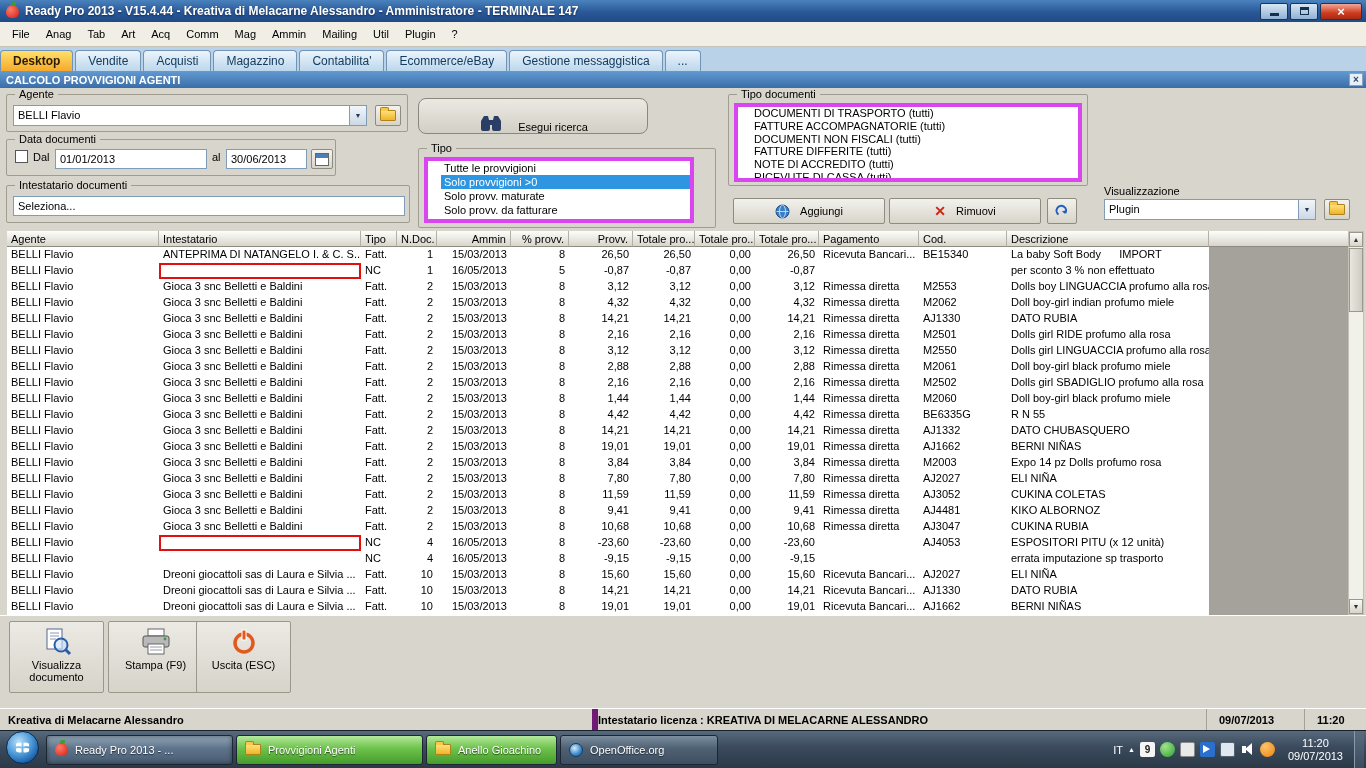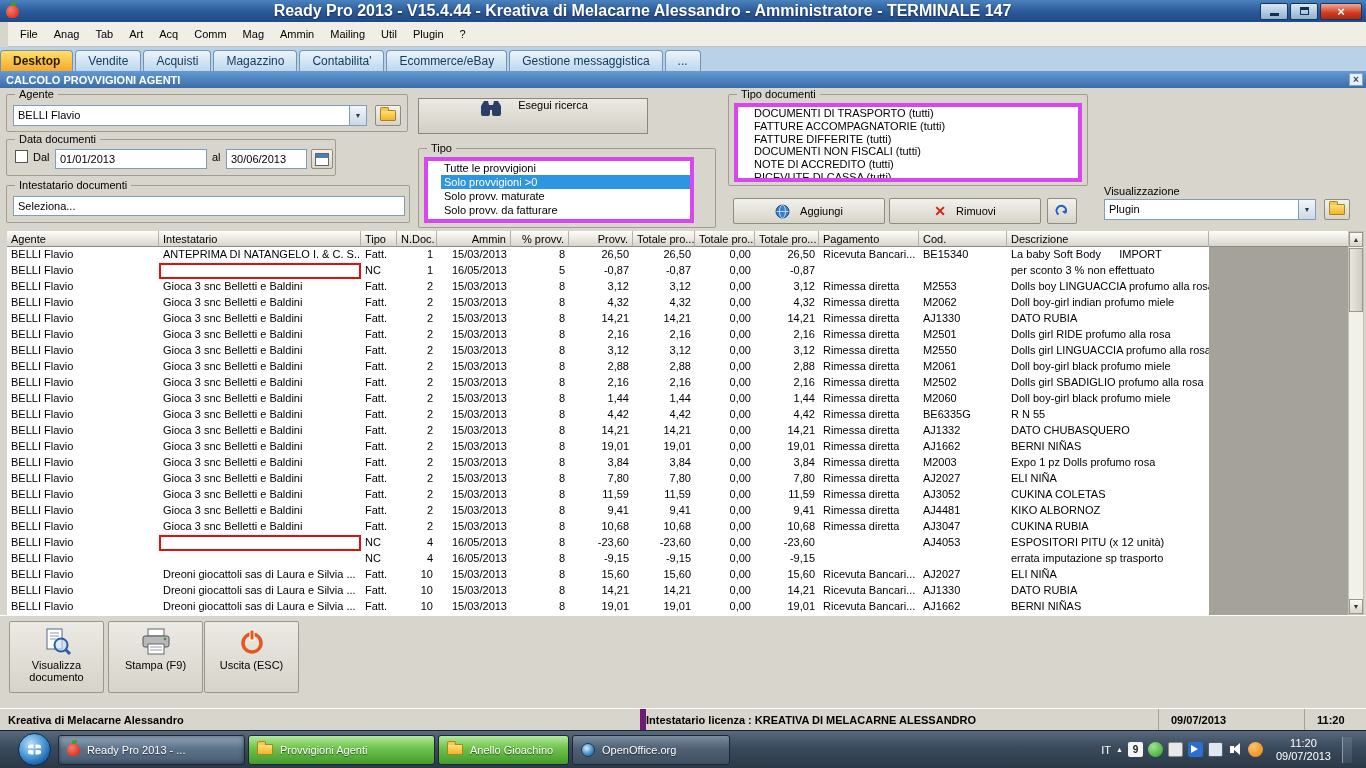--- a/index.html
+++ b/index.html
@@ -4,29 +4,29 @@
 <style>
   * { margin:0; padding:0; box-sizing:border-box; }
   html,body { width:1366px; height:768px; overflow:hidden; }
   body { font-family:"Liberation Sans", sans-serif; font-size:11px; color:#000; background:#d8d5cc; }
   .screen { position:relative; width:1366px; height:768px; display:flex; flex-direction:column; }
 
   
   .titlebar { height:22px; background:linear-gradient(to bottom,#4a82bd,#2a5898 55%,#1f4a86); display:flex; align-items:center; color:#fff; flex:none; }
   .app-icon { width:13px; height:13px; margin:0 6px; background:radial-gradient(circle at 35% 35%, #ff7a6a, #d21f10); border-radius:50% 50% 48% 48%/60% 60% 42% 42%; position:relative; flex:none; }
   .app-icon::before { content:""; position:absolute; top:-3px; left:5px; width:5px; height:4px; background:#3f9c2f; border-radius:50% 0 50% 0; }
-  .title-text { flex:1; text-align:center; font-weight:bold; font-size:16px; text-shadow:0 1px 2px rgba(0,0,0,.5); white-space:nowrap; overflow:hidden; }
+  .title-text { flex:1; text-align:left; font-weight:bold; font-size:12px; text-shadow:0 1px 2px rgba(0,0,0,.5); white-space:nowrap; overflow:hidden; }
   .win-btns { display:flex; gap:2px; margin-right:4px; flex:none; }
   .wb { width:28px; height:17px; border:1px solid #17365c; border-radius:2px; background:linear-gradient(#d8e6f4,#8fb2d4); display:flex; align-items:center; justify-content:center; color:#14304f; }
   .wb .minbar { width:9px; height:3px; background:#14304f; margin-top:7px; }
   .wb .restbox { width:9px; height:8px; border:1px solid #14304f; border-top:3px solid #14304f; }
   .wb.close { width:42px; background:linear-gradient(#f2a896,#cf3b1f 60%,#a82a12); color:#fff; font-weight:bold; font-size:13px; line-height:13px; }
 
   
-  .menubar { height:25px; background:#f0eee5; border-bottom:1px solid #c6c3b6; display:flex; align-items:center; padding-left:4px; flex:none;margin-left:8px; }
+  .menubar { height:25px; background:#f0eee5; border-bottom:1px solid #c6c3b6; display:flex; align-items:center; padding-left:4px; flex:none; }
   .menu-item { padding:0 8px; line-height:24px; cursor:default; }
 
   
   .tabbar { height:24px; background:#b9d2e8; display:flex; align-items:flex-end; padding-left:0; flex:none; }
   .tab { margin-right:2px; padding:3px 12px 3px; border:1px solid #6f94b8; border-bottom:none; border-radius:4px 4px 0 0; background:linear-gradient(#ecf4fb,#bcd7ec); color:#143c60; white-space:nowrap; font-size:12px; }
   .tab.active { background:linear-gradient(#ffe06a,#f5a92b); color:#2b1c00; font-weight:bold; }
 
   
   .panel-header { height:17px; background:linear-gradient(#639ad2,#3a6da8); color:#fff; font-weight:bold; font-size:11px; display:flex; align-items:center; padding-left:6px; flex:none; }
   .panel-close { margin-left:auto; margin-right:3px; width:14px; height:13px; background:#e9eff6; border:1px solid #8aa4bf; color:#2d4a68; font-size:10px; line-height:11px; text-align:center; }
@@ -39,21 +39,21 @@
   .combo { position:absolute; background:#fff; border:1px solid #7f9db9; display:flex; align-items:stretch; }
   .combo .txt { flex:1; padding:0 4px; line-height:19px; overflow:hidden; white-space:nowrap; }
   .combo .drop { width:17px; background:linear-gradient(#f2f6fa,#ccd8e6); border-left:1px solid #7f9db9; text-align:center; font-size:7px; line-height:19px; color:#243a52; flex:none; }
   .mini-btn { position:absolute; background:linear-gradient(#f4f3ee,#d6d3c9); border:1px solid #8e8b80; border-radius:2px; display:flex; align-items:center; justify-content:center; }
   .icon-folder { width:16px; height:11px; background:linear-gradient(#ffe07a,#f0b429); border:1px solid #b08318; border-radius:1px; position:relative; }
   .icon-folder::before { content:""; position:absolute; top:-4px; left:-1px; width:7px; height:3px; background:#f6c94e; border:1px solid #b08318; border-bottom:none; border-radius:2px 2px 0 0; }
   .icon-cal { width:14px; height:13px; background:#fff; border:1px solid #666; position:relative; }
   .icon-cal::before { content:""; position:absolute; top:0; left:0; right:0; height:4px; background:#4a7ebb; }
   .cbx { position:absolute; width:13px; height:13px; background:#fff; border:1px solid #555; }
   .flabel { position:absolute; white-space:nowrap; }
-  .big-btn { position:absolute; background:linear-gradient(#ebe9e2,#d2cfc5); border:1px solid #8a877c; border-radius:0; display:flex; align-items:flex-start; justify-content:center; gap:14px; }
+  .big-btn { position:absolute; background:linear-gradient(#ebe9e2,#d2cfc5); border:1px solid #8a877c; border-radius:8px; display:flex; align-items:flex-end; justify-content:center; gap:14px; }
   .listbox { position:absolute; background:#fff; border:4px solid #d946ef; overflow:hidden;padding-left:13px; }
   .list-item { line-height:14px; padding:0 3px; white-space:nowrap; }
   .list-item.small { line-height:12.8px; }
   .list-item.selected { background:#2e95e0; color:#fff; }
   .cmd-btn { position:absolute; background:linear-gradient(#f2f1ec,#d7d4ca); border:1px solid #8e8b80; border-radius:2px; display:flex; align-items:center; justify-content:center; gap:10px; font-size:11px; }
   .x-red { color:#d42313; font-weight:bold; font-size:14px; line-height:12px; }
 
   
   .table-area { position:relative; height:384px; background:#d8d5cc; flex:none; }
   .table-wrap { position:absolute; left:7px; top:0; width:1341px; height:384px; background:#fff; overflow:hidden; }
@@ -71,28 +71,28 @@
   .vscroll { position:absolute; left:1348px; top:0; width:16px; height:384px; background:#f1f0e9; border:1px solid #c4c1b5; }
   .sb-btn { width:14px; height:15px; background:linear-gradient(#fafaf7,#d8d5ca); border:1px solid #9a978c; font-size:7px; line-height:13px; text-align:center; color:#333; }
   .sb-btn.dn { position:absolute; bottom:0; }
   .sb-thumb { position:absolute; top:16px; left:0; width:14px; height:64px; background:linear-gradient(90deg,#e8e6de,#cfccc1); border:1px solid #9a978c; }
 
   
   .toolbar { position:relative; height:93px; background:#d8d5cc; border-top:1px solid #fff; flex:none; }
   .tool-btn { position:absolute; top:5px; width:95px; height:72px; background:linear-gradient(#eceae4,#d6d3c9); border:1px solid #9a978c; border-radius:2px; display:flex; flex-direction:column; align-items:center; padding-top:5px; gap:2px; text-align:center; }
 
   
-  .statusbar { height:22px; background:#d8d5cc; border-top:1px solid #fff; display:flex; align-items:center; font-weight:bold; flex:none;gap:48px; }
+  .statusbar { height:22px; background:#d8d5cc; border-top:1px solid #fff; display:flex; align-items:center; font-weight:bold; flex:none; }
   .sb-company { width:592px; padding-left:8px; overflow:hidden; white-space:nowrap; }
   .sb-license { flex:1; border-left:6px solid #701a75; height:100%; display:flex; align-items:center; overflow:hidden; white-space:nowrap; }
   .sb-date { width:98px; border-left:1px solid #a4a196; padding-left:12px; height:100%; display:flex; align-items:center; }
   .sb-time { width:62px; border-left:1px solid #a4a196; padding-left:12px; height:100%; display:flex; align-items:center; }
 
   
-  .taskbar { height:38px; background:linear-gradient(#57697c,#3a4a5c 45%,#2b3947); border-top:1px solid #18222d; display:flex; align-items:center; padding:0 14px; flex:none; }
+  .taskbar { height:38px; background:linear-gradient(#57697c,#3a4a5c 45%,#2b3947); border-top:1px solid #18222d; display:flex; padding:0 2px; flex:none; }
   .start-orb { width:33px; height:33px; border-radius:50%; margin:0 7px 0 4px; background:radial-gradient(circle at 38% 32%, #b8e0f8, #4d9ad8 45%, #1b5fa8 75%, #0d3e78); border:1px solid #0a2c50; display:flex; align-items:center; justify-content:center; flex:none; }
   .taskbtns { display:flex; align-items:center; height:100%; }
   .task-btn { height:30px; margin-right:3px; border:1px solid #1d2733; border-radius:3px; display:flex; align-items:center; gap:7px; padding:0 8px; color:#fff; font-size:11px; text-shadow:0 1px 1px rgba(0,0,0,.6); overflow:hidden; white-space:nowrap; }
   .task-btn:nth-child(1){width:187px}
   .task-btn:nth-child(2){width:187px}
   .task-btn:nth-child(3){width:131px}
   .task-btn:nth-child(4){width:158px}
   .task-btn.active { background:linear-gradient(#93a7ba,#5d7389 45%,#485d72); box-shadow:inset 0 0 5px rgba(0,0,0,.45); }
   .task-btn.green { background:linear-gradient(#b4e99c,#6cc24a 45%,#459c2c); }
   .task-btn.normal { background:linear-gradient(#7b8ea0,#4e6072 45%,#3d4f61); }
@@ -215,22 +215,22 @@
           <div class="list-item">Solo provv. maturate</div>
           <div class="list-item">Solo provv. da fatturare</div>
         </div>
     </div>
 
     <div class="groupbox" style="left:728px; top:6px; width:360px; height:92px;">
       <span class="grouplabel">Tipo documenti</span>
       <div class="listbox" style="left:5px; top:8px; width:348px; height:79px;">
           <div class="list-item small">DOCUMENTI DI TRASPORTO (tutti)</div>
           <div class="list-item small">FATTURE ACCOMPAGNATORIE (tutti)</div>
+          <div class="list-item small">DOCUMENTI NON FISCALI (tutti)</div>
           <div class="list-item small">FATTURE DIFFERITE (tutti)</div>
-          <div class="list-item small">DOCUMENTI NON FISCALI (tutti)</div>
           <div class="list-item small">NOTE DI ACCREDITO (tutti)</div>
           <div class="list-item small">RICEVUTE DI CASSA (tutti)</div>
         </div>
     </div>
 
     <div class="cmd-btn" style="left:733px; top:110px; width:152px; height:26px;">
       <svg width="15" height="15" viewBox="0 0 15 15">
           <circle cx="7.5" cy="7.5" r="6.5" fill="#3a7ec8" stroke="#1c4f86"></circle>
           <ellipse cx="7.5" cy="7.5" rx="3" ry="6.5" fill="none" stroke="#bcd9f2" stroke-width="1"></ellipse>
           <path d="M1.5 7.5 H13.5" stroke="#bcd9f2" stroke-width="1"></path>
@@ -481,21 +481,21 @@
             <div class="tcell c2">Fatt.</div>
             <div class="tcell c3 num">2</div>
             <div class="tcell c4 num">15/03/2013</div>
             <div class="tcell c5 num">8</div>
             <div class="tcell c6 num">3,84</div>
             <div class="tcell c7 num">3,84</div>
             <div class="tcell c8 num">0,00</div>
             <div class="tcell c9 num">3,84</div>
             <div class="tcell c10">Rimessa diretta</div>
             <div class="tcell c11">M2003</div>
-            <div class="tcell c12">Expo 1 pz Dolls profumo rosa</div>
+            <div class="tcell c12">Expo 14 pz Dolls profumo rosa</div>
           </div>
           <div class="trow">
             <div class="tcell c0">BELLI Flavio</div>
             <div class="tcell c1">Gioca 3 snc Belletti e Baldini</div>
             <div class="tcell c2">Fatt.</div>
             <div class="tcell c3 num">2</div>
             <div class="tcell c4 num">15/03/2013</div>
             <div class="tcell c5 num">8</div>
             <div class="tcell c6 num">7,80</div>
             <div class="tcell c7 num">7,80</div>
@@ -647,21 +647,21 @@
     <div class="tool-btn" style="left:108px;">
       <svg width="32" height="30" viewBox="0 0 32 30">
           <rect x="8" y="2" width="16" height="7" fill="#fff" stroke="#666"></rect>
           <rect x="3" y="9" width="26" height="11" rx="2" fill="#b9b9b9" stroke="#555"></rect>
           <circle cx="25" cy="12" r="1.4" fill="#3a9c3a"></circle>
           <rect x="8" y="17" width="16" height="10" fill="#fff" stroke="#666"></rect>
           <path d="M10 20 H22 M10 23 H22" stroke="#99a" stroke-width="1"></path>
         </svg>
       <span>Stampa (F9)</span>
     </div>
-    <div class="tool-btn" style="left:204px;text-align:center;">
+    <div class="tool-btn" style="left:196px;text-align:center;">
       <svg width="30" height="30" viewBox="0 0 30 30">
           <circle cx="15" cy="16" r="9" fill="none" stroke="#e2581e" stroke-width="3.5"></circle>
           <rect x="13" y="3" width="4" height="10" fill="#e2581e" stroke="#fff"></rect>
         </svg>
       <span>Uscita (ESC)</span>
     </div>
   </div>
 
   <div class="statusbar">
     <div class="sb-company">Kreativa di Melacarne Alessandro</div>

